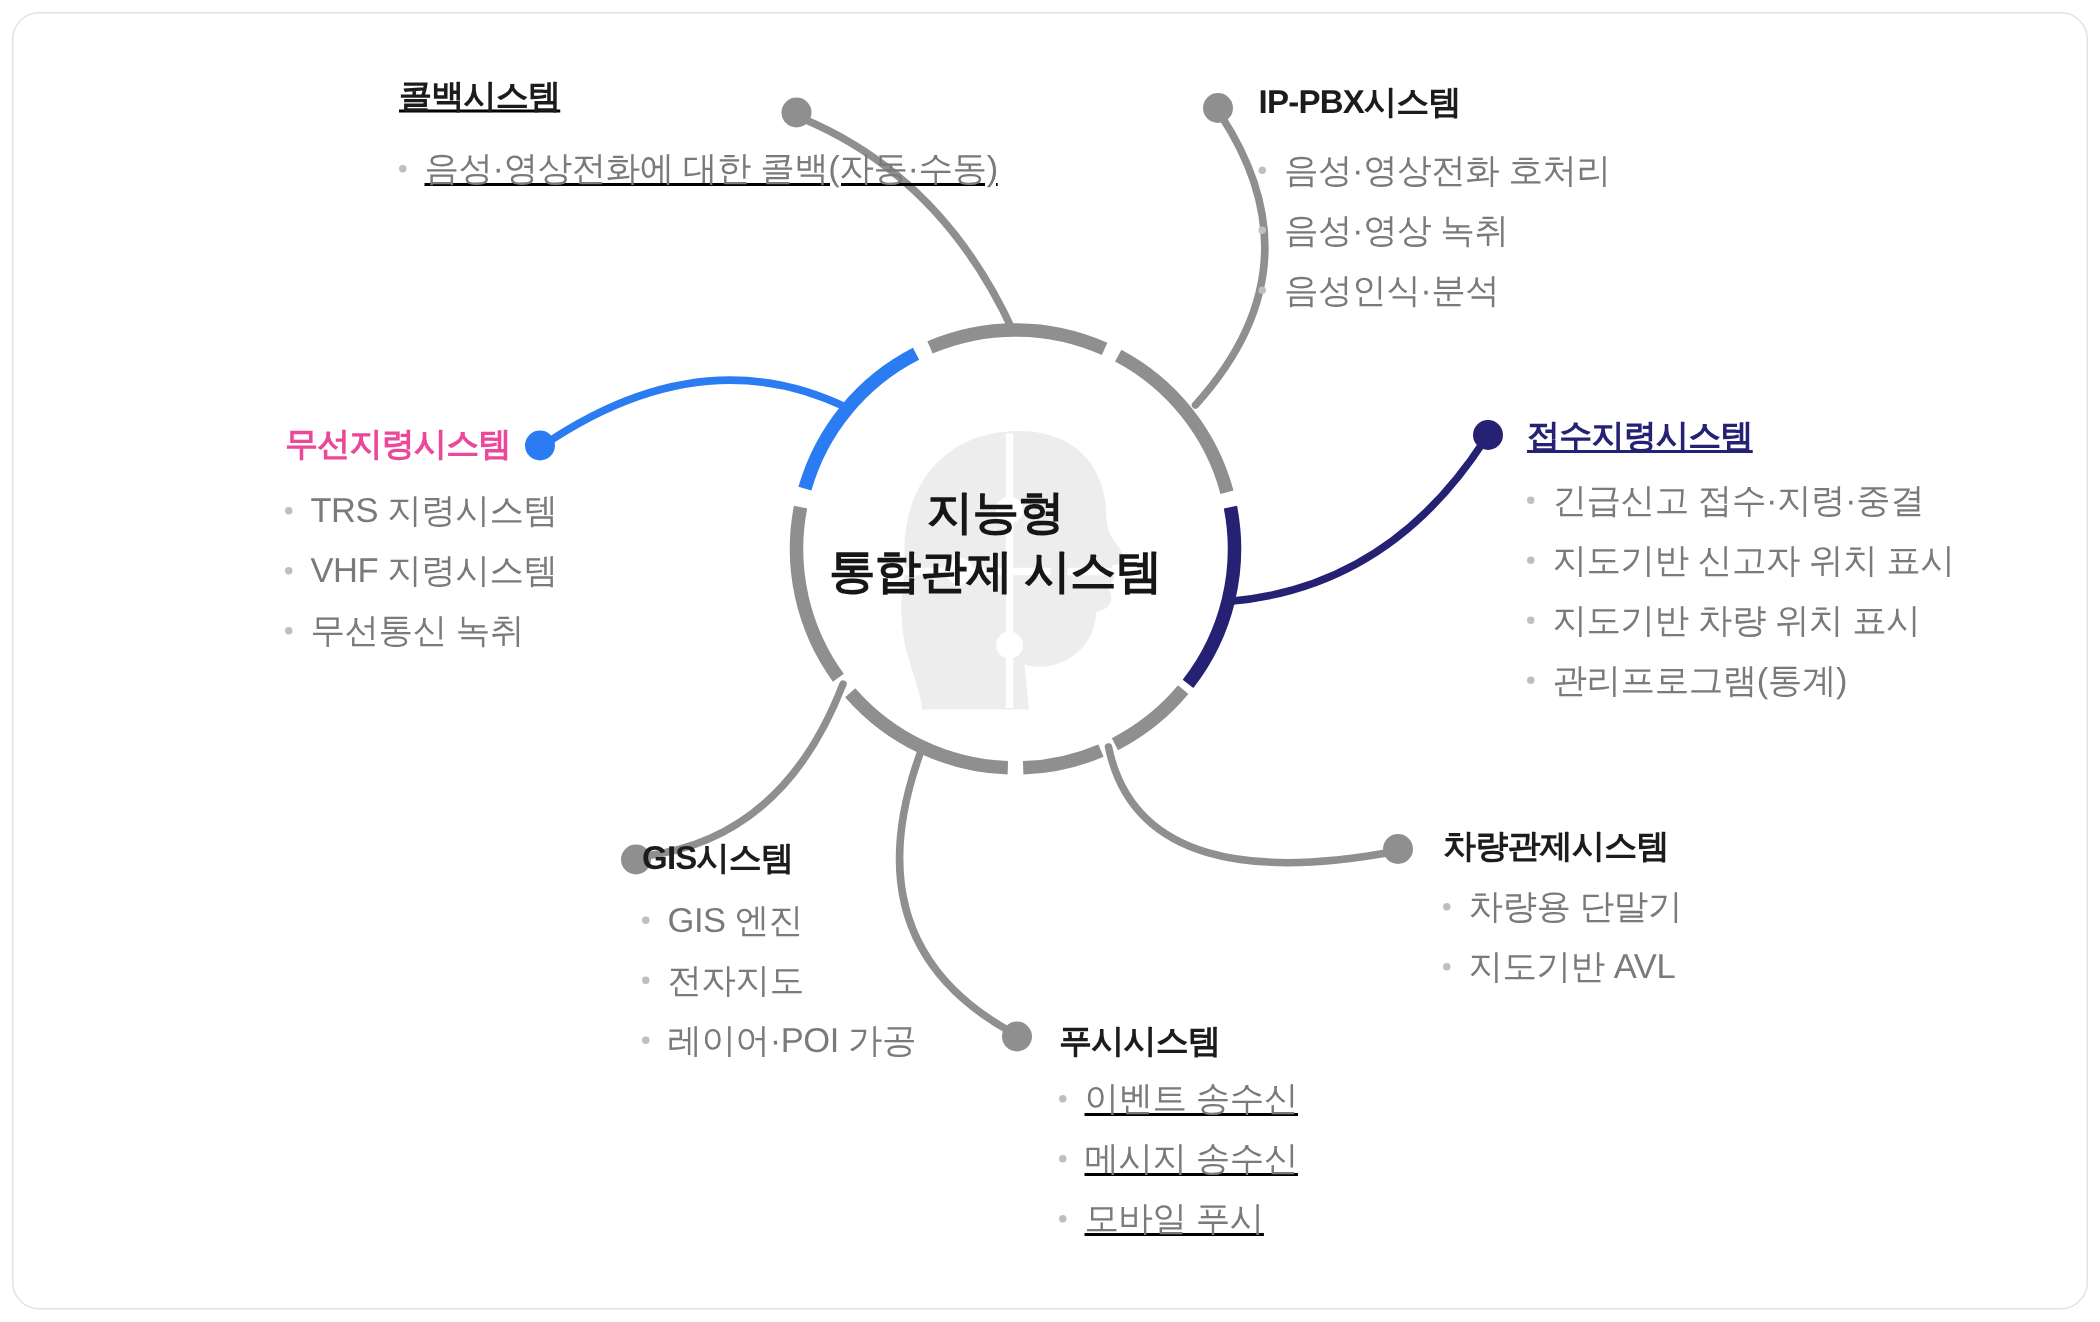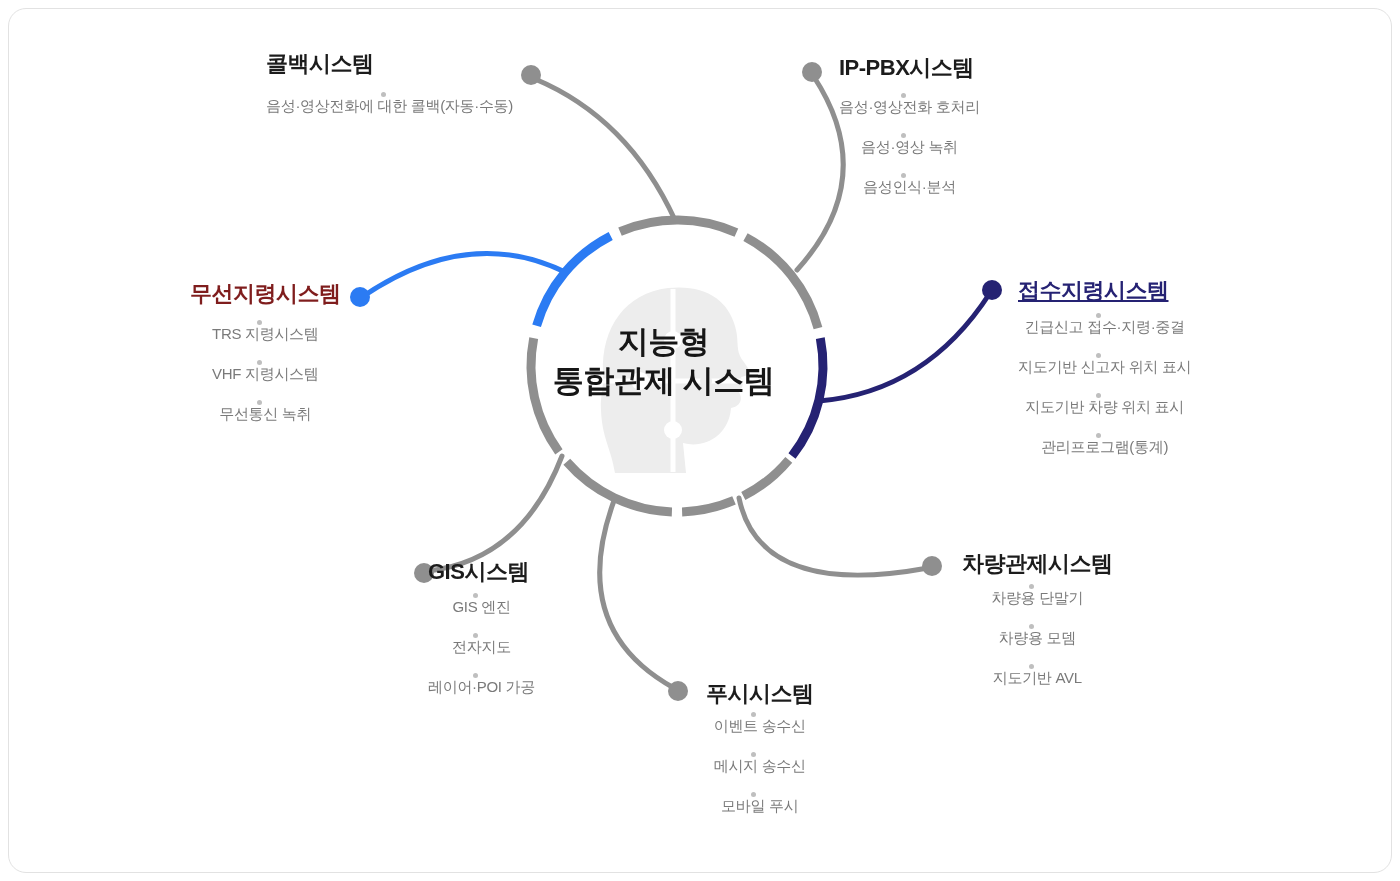--- a/index.html
+++ b/index.html
@@ -8,32 +8,32 @@
         border:1px solid #e2e2e2;border-radius:18px;}
   svg.diagram{position:absolute;left:0;top:0;width:1400px;height:881px;}
 
   
   .center-title{position:absolute;left:527px;top:322px;width:273px;text-align:center;
     font-size:31px;line-height:39px;font-weight:bold;color:#161616;letter-spacing:-0.5px;}
 
   
   .group{position:absolute;}
   .group h3{margin:0;font-size:22px;line-height:28px;font-weight:bold;color:#1c1c1c;letter-spacing:-0.5px;}
-  .group.accent-blue h3{color:#7f1d1d;font-family:Liberation Mono, monospace;}
+  .group.accent-blue h3{color:#ec4899;}
   .group.accent-navy h3{color:#252273;text-decoration:underline;}
   .group ul{list-style:none;margin:0;padding:0;}
-  .group li{display:flex;align-items:center;height:40px;font-size:15px;color:#7a7a7a;letter-spacing:-0.3px;white-space:nowrap;flex-direction:column;}
+  .group li{display:flex;align-items:center;height:40px;font-size:23px;color:#7a7a7a;letter-spacing:-0.3px;white-space:nowrap;}
   .group li .dot{width:5px;height:5px;border-radius:50%;background:#bfbfbf;margin-right:12px;flex:0 0 auto;}
 
-  .g-callback {left:266px;top:50px;}  .g-callback ul{margin-top:14px;}
+  .g-callback {left:266px;top:50px;text-decoration:underline;}  .g-callback ul{margin-top:14px;}
   .g-ippbx    {left:839px;top:54px;}  .g-ippbx ul{margin-top:11px;}
   .g-wireless {left:190px;top:282px;} .g-wireless ul{margin-top:10px;text-align:right;}
   .g-reception{left:1018px;top:277px;}.g-reception ul{margin-top:8px;}
   .g-gis      {left:428px;top:558px;} .g-gis ul{margin-top:7px;}
-  .g-push     {left:706px;top:680px;} .g-push ul{margin-top:4px;}
+  .g-push     {left:706px;top:680px;} .g-push ul{margin-top:4px;text-decoration:underline;}
   .g-vehicle  {left:962px;top:550px;} .g-vehicle ul{margin-top:6px;}
 </style>
 </head>
 <body>
 
 <div class="page">
   <div class="card"></div>
 
   <svg class="diagram" viewBox="0 0 1400 881">
 
@@ -201,21 +201,17 @@
 
   <div class="group g-vehicle">
     <h3>차량관제시스템</h3>
     <ul>
       <li>
           <span class="dot"></span>
           <span>차량용 단말기</span>
         </li>
       <li>
           <span class="dot"></span>
-          <span>차량용 모뎀</span>
-        </li>
-      <li>
-          <span class="dot"></span>
           <span>지도기반 AVL</span>
         </li>
     </ul>
   </div>
 </div>
 
 </body></html>

